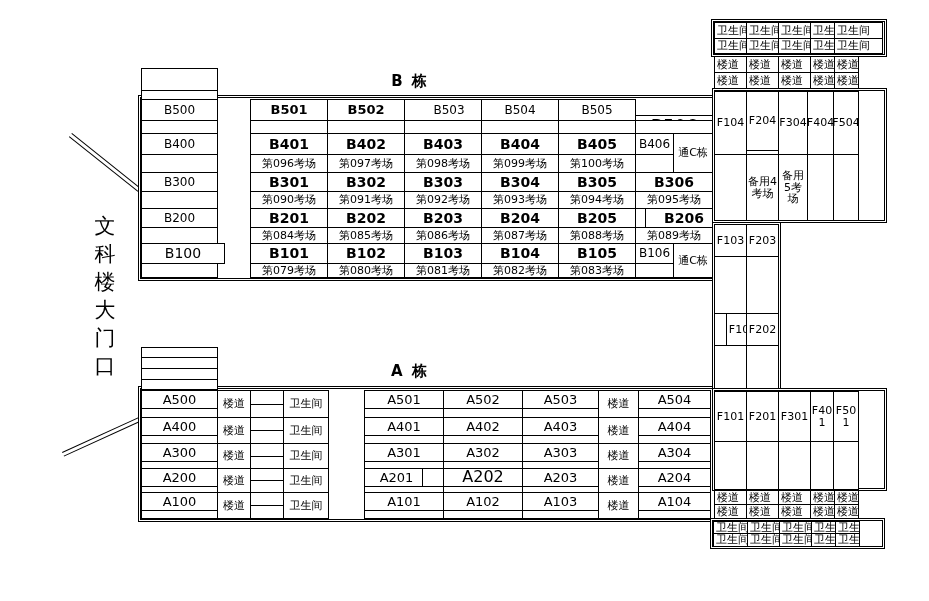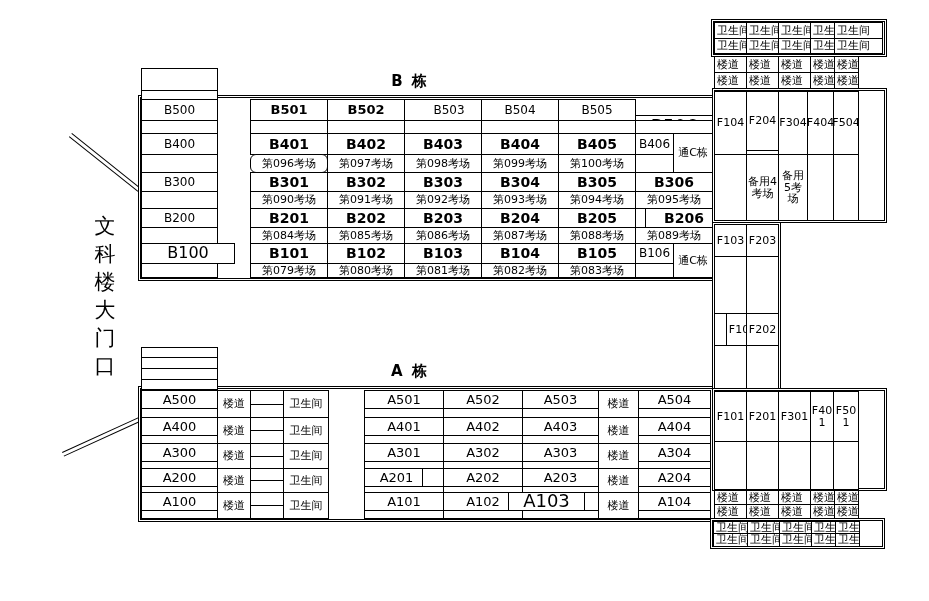--- a/index.html
+++ b/index.html
@@ -40,36 +40,36 @@
     <div class="cell" style="left: 141px; top: 68px; width: 77px; height: 32px;"></div>
     <div class="hline" style="left: 142px; top: 90px; width: 75px;"></div>
     <div class="cell" style="left: 141px; top: 99px; width: 77px; height: 22px; font-size: 12px;">B500</div>
     <div class="cell" style="left: 141px; top: 120px; width: 77px; height: 14px;"></div>
     <div class="cell" style="left: 141px; top: 133px; width: 77px; height: 22px; font-size: 12px;">B400</div>
     <div class="cell" style="left: 141px; top: 154px; width: 77px; height: 19px;"></div>
     <div class="cell" style="left: 141px; top: 172px; width: 77px; height: 20px; font-size: 12px;">B300</div>
     <div class="cell" style="left: 141px; top: 191px; width: 77px; height: 18px;"></div>
     <div class="cell" style="left: 141px; top: 208px; width: 77px; height: 20px; font-size: 12px;">B200</div>
     <div class="cell" style="left: 141px; top: 227px; width: 77px; height: 17px;"></div>
-    <div class="cell" style="left: 141px; top: 243px; width: 94px; height: 21px; font-size: 16px;">B100</div>
+    <div class="cell" style="left: 141px; top: 243px; width: 84px; height: 21px; font-size: 14px;">B100</div>
     <div class="cell" style="left: 141px; top: 263px; width: 77px; height: 15px;"></div>
     <div class="cell" style="left: 250px; top: 99px; width: 78px; height: 22px; font-size: 13px; font-weight: bold;">B501</div>
     <div class="cell" style="left: 250px; top: 120px; width: 78px; height: 14px; font-size: 11px;"></div>
     <div class="cell" style="left: 327px; top: 99px; width: 78px; height: 22px; font-size: 13px; font-weight: bold;">B502</div>
     <div class="cell" style="left: 327px; top: 120px; width: 78px; height: 14px; font-size: 11px;"></div>
     <div class="cell" style="left: 404px; top: 99px; width: 78px; height: 22px; font-size: 12px; padding-left: 12px;">B503</div>
     <div class="cell" style="left: 404px; top: 120px; width: 78px; height: 14px; font-size: 11px;"></div>
     <div class="cell" style="left: 481px; top: 99px; width: 78px; height: 22px; font-size: 12px;">B504</div>
     <div class="cell" style="left: 481px; top: 120px; width: 78px; height: 14px; font-size: 11px;"></div>
     <div class="cell" style="left: 558px; top: 99px; width: 78px; height: 22px; font-size: 12px;">B505</div>
     <div class="cell" style="left: 558px; top: 120px; width: 78px; height: 14px; font-size: 11px;"></div>
     <div class="cell" style="left: 635px; top: 115px; width: 78px; height: 22px; font-size: 18px;">B506</div>
     <div class="cell" style="left: 635px; top: 120px; width: 78px; height: 14px; font-size: 11px;"></div>
     <div class="cell" style="left: 250px; top: 133px; width: 78px; height: 22px; font-size: 14px; font-weight: bold;">B401</div>
-    <div class="cell" style="left: 250px; top: 154px; width: 78px; height: 19px; font-size: 11px; border-radius: 6px;">第096考场</div>
+    <div class="cell" style="left: 250px; top: 154px; width: 78px; height: 19px; font-size: 11px;">第096考场</div>
     <div class="cell" style="left: 327px; top: 133px; width: 78px; height: 22px; font-size: 14px; font-weight: bold;">B402</div>
     <div class="cell" style="left: 327px; top: 154px; width: 78px; height: 19px; font-size: 11px;">第097考场</div>
     <div class="cell" style="left: 404px; top: 133px; width: 78px; height: 22px; font-size: 14px; font-weight: bold;">B403</div>
     <div class="cell" style="left: 404px; top: 154px; width: 78px; height: 19px; font-size: 11px;">第098考场</div>
     <div class="cell" style="left: 481px; top: 133px; width: 78px; height: 22px; font-size: 14px; font-weight: bold;">B404</div>
     <div class="cell" style="left: 481px; top: 154px; width: 78px; height: 19px; font-size: 11px;">第099考场</div>
     <div class="cell" style="left: 558px; top: 133px; width: 78px; height: 22px; font-size: 14px; font-weight: bold;">B405</div>
     <div class="cell" style="left: 558px; top: 154px; width: 78px; height: 19px; font-size: 11px;">第100考场</div>
     <div class="cell" style="left: 635px; top: 133px; width: 39px; height: 22px; font-size: 12px;">B406</div>
     <div class="cell" style="left: 635px; top: 154px; width: 39px; height: 19px;"></div>
@@ -162,38 +162,38 @@
     <div class="cell" style="left: 638px; top: 443px; width: 73px; height: 19px; font-size: 13px;">A304</div>
     <div class="cell" style="left: 638px; top: 461px; width: 73px; height: 8px;"></div>
     <div class="cell" style="left: 141px; top: 468px; width: 77px; height: 19px; font-size: 13px;">A200</div>
     <div class="cell" style="left: 141px; top: 486px; width: 77px; height: 7px;"></div>
     <div class="cell" style="left: 217px; top: 468px; width: 34px; height: 25px; font-size: 11px;">楼道</div>
     <div class="cell" style="left: 250px; top: 468px; width: 34px; height: 13px;"></div>
     <div class="cell" style="left: 250px; top: 480px; width: 34px; height: 13px;"></div>
     <div class="cell" style="left: 283px; top: 468px; width: 46px; height: 25px; font-size: 11px;">卫生间</div>
     <div class="cell" style="left: 364px; top: 468px; width: 59px; height: 19px; font-size: 13px; padding-left: 6px;">A201</div>
     <div class="cell" style="left: 364px; top: 486px; width: 80px; height: 7px;"></div>
-    <div class="cell" style="left: 443px; top: 468px; width: 80px; height: 19px; font-size: 13px;">A202</div>
+    <div class="cell" style="left: 443px; top: 468px; width: 80px; height: 19px; font-size: 16px;">A202</div>
     <div class="cell" style="left: 443px; top: 486px; width: 80px; height: 7px;"></div>
     <div class="cell" style="left: 522px; top: 468px; width: 77px; height: 19px; font-size: 13px;">A203</div>
     <div class="cell" style="left: 522px; top: 486px; width: 77px; height: 7px;"></div>
     <div class="cell" style="left: 598px; top: 468px; width: 41px; height: 25px; font-size: 11px;">楼道</div>
     <div class="cell" style="left: 638px; top: 468px; width: 73px; height: 19px; font-size: 13px;">A204</div>
     <div class="cell" style="left: 638px; top: 486px; width: 73px; height: 7px;"></div>
     <div class="cell" style="left: 141px; top: 492px; width: 77px; height: 19px; font-size: 13px;">A100</div>
     <div class="cell" style="left: 141px; top: 510px; width: 77px; height: 9px;"></div>
     <div class="cell" style="left: 217px; top: 492px; width: 34px; height: 27px; font-size: 11px;">楼道</div>
     <div class="cell" style="left: 250px; top: 492px; width: 34px; height: 14px;"></div>
     <div class="cell" style="left: 250px; top: 505px; width: 34px; height: 14px;"></div>
     <div class="cell" style="left: 283px; top: 492px; width: 46px; height: 27px; font-size: 11px;">卫生间</div>
     <div class="cell" style="left: 364px; top: 492px; width: 80px; height: 19px; font-size: 13px;">A101</div>
     <div class="cell" style="left: 364px; top: 510px; width: 80px; height: 9px;"></div>
     <div class="cell" style="left: 443px; top: 492px; width: 80px; height: 19px; font-size: 13px;">A102</div>
     <div class="cell" style="left: 443px; top: 510px; width: 80px; height: 9px;"></div>
-    <div class="cell" style="left: 508px; top: 492px; width: 77px; height: 19px; font-size: 18px;">A103</div>
+    <div class="cell" style="left: 522px; top: 492px; width: 77px; height: 19px; font-size: 13px;">A103</div>
     <div class="cell" style="left: 522px; top: 510px; width: 77px; height: 9px;"></div>
     <div class="cell" style="left: 598px; top: 492px; width: 41px; height: 27px; font-size: 11px;">楼道</div>
     <div class="cell" style="left: 638px; top: 492px; width: 73px; height: 19px; font-size: 13px;">A104</div>
     <div class="cell" style="left: 638px; top: 510px; width: 73px; height: 9px;"></div>
     <div class="wall" style="left: 711px; top: 19px; width: 176px; height: 38px;"></div>
     <div class="cell left" style="left: 714px; top: 22px; width: 33px; height: 17px; font-size: 11px;">卫生间</div>
     <div class="cell left" style="left: 746px; top: 22px; width: 33px; height: 17px; font-size: 11px;">卫生间</div>
     <div class="cell left" style="left: 778px; top: 22px; width: 33px; height: 17px; font-size: 11px;">卫生间</div>
     <div class="cell left" style="left: 810px; top: 22px; width: 25px; height: 17px; font-size: 11px;">卫生间</div>
     <div class="cell left" style="left: 834px; top: 22px; width: 49px; height: 17px; font-size: 11px;">卫生间</div>

